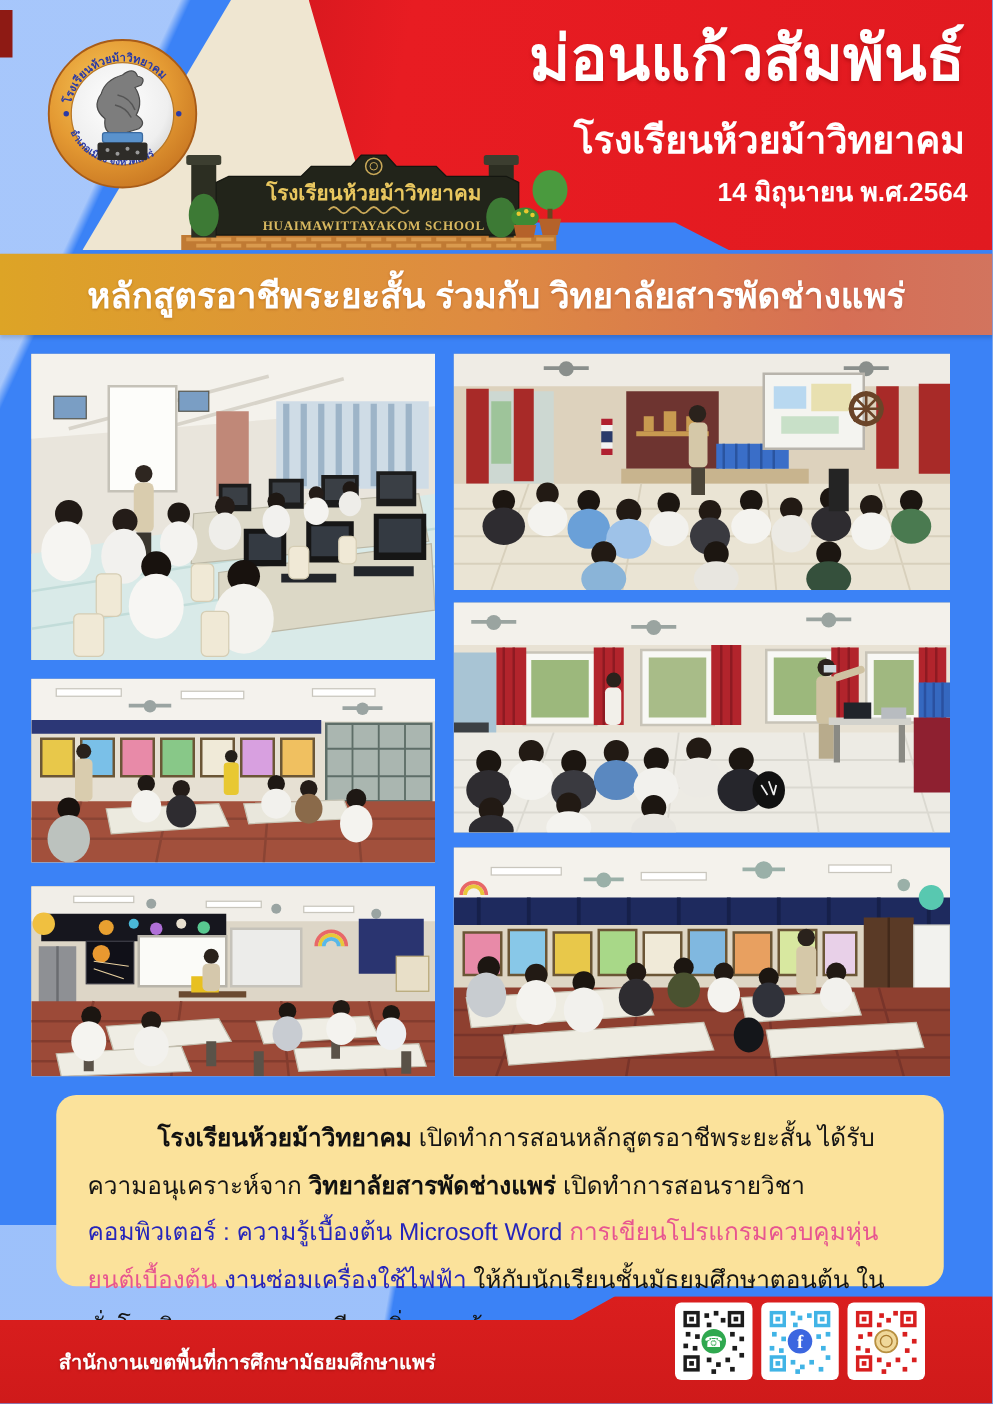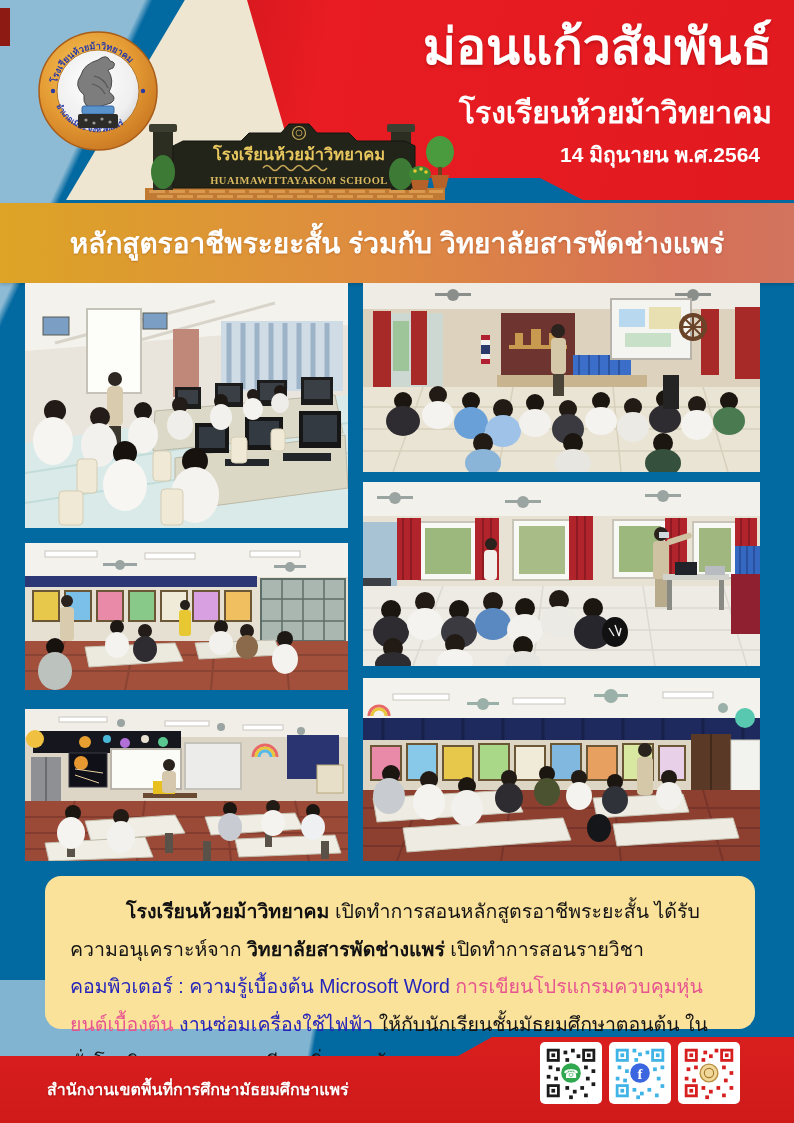--- a/index.html
+++ b/index.html
@@ -1,18 +1,18 @@
 <!DOCTYPE html>
 <html><head>
 <meta charset="utf-8">
 <style>
   * { margin:0; padding:0; box-sizing:border-box; }
   html,body { width:794px; height:1123px; }
   body { font-family:"Liberation Sans","DejaVu Sans",sans-serif; background:#e3e3e3; position:relative; overflow:hidden; }
-  .page { position:absolute; inset:0; width:794px; height:1123px; background:#0369a1; }
+  .page { position:absolute; inset:0; width:794px; height:1123px; background:#3b82f6; }
 
   
   .bg-band1 { position:absolute; left:-120px; top:-40px; width:520px; height:780px;
     background:linear-gradient(115deg, rgba(255,255,255,.55) 0 32%, rgba(255,255,255,0) 33%); pointer-events:none; }
   .bg-band2 { position:absolute; left:0; top:980px; width:520px; height:80px;
     background:linear-gradient(100deg, rgba(255,255,255,.5) 0 60%, rgba(255,255,255,0) 61%); pointer-events:none; }
 
   
   .header { position:absolute; left:0; top:0; width:794px; height:230px; }
   .corner-mark { position:absolute; left:0; top:8px; width:10px; height:38px; background:#8e1a14; }
@@ -20,30 +20,30 @@
     clip-path:polygon(56% 0, 78% 0, 95% 100%, 20% 100%); }
   .red-banner { position:absolute; left:0; top:0; width:794px; height:200px;
     background:linear-gradient(100deg,#c9151c 0 18%, #e81c22 40%, #e11a20 100%);
     clip-path:polygon(247px 0, 794px 0, 794px 200px, 583px 200px, 540px 178px, 383px 178px, 353px 194px, 303px 194px); }
   .red-banner-edge { position:absolute; left:0; top:0; width:794px; height:200px;
     background:linear-gradient(100deg, rgba(255,90,80,.9), rgba(255,90,80,0) 14%);
     clip-path:polygon(247px 0, 794px 0, 794px 200px, 583px 200px, 540px 178px, 383px 178px, 353px 194px, 303px 194px); pointer-events:none; }
 
   .header-title  { position:absolute; top:14px;  right:22px; color:#fff; font-weight:bold; font-size:50px; line-height:1.35; letter-spacing:0; text-shadow:0 2px 3px rgba(120,0,0,.35); }
   .header-school { position:absolute; top:92px;  right:22px; color:#fff; font-weight:bold; font-size:30px; line-height:1.4; }
-  .header-date   { position:absolute; top:140px; right:34px; color:#fff; font-weight:bold; font-size:21px; line-height:1.4; }
+  .header-date   { position:absolute; top:140px; right:20px; color:#fff; font-weight:bold; font-size:21px; line-height:1.4; }
 
   
   .logo-badge { position:absolute; left:36px; top:26px; width:124px; height:130px; }
 
   
   .school-sign { position:absolute; left:143px; top:110px; width:312px; height:90px; }
 
   
-  .topic-bar { position:absolute; left:0; top:203px; width:794px; height:80px;
+  .topic-bar { position:absolute; left:0; top:203px; width:794px; height:65px;
     background:linear-gradient(90deg,#dda426,#de8a42 50%,#d66f55 85%,#d2745e);
     display:flex; align-items:center; justify-content:center; box-shadow:0 2px 3px rgba(0,0,0,.15); }
   .topic-bar span { color:#fff; font-weight:bold; font-size:28px; text-shadow:0 1px 2px rgba(120,40,0,.3); }
 
   
   .photo { position:absolute; overflow:hidden; background:#cfcabc; }
   .photo svg { display:block; width:100%; height:100%; }
   .ph1 { left:25px;  top:283px; width:323px; height:245px; }
   .ph2 { left:25px;  top:543px; width:323px; height:147px; }
   .ph3 { left:25px;  top:709px; width:323px; height:152px; }

